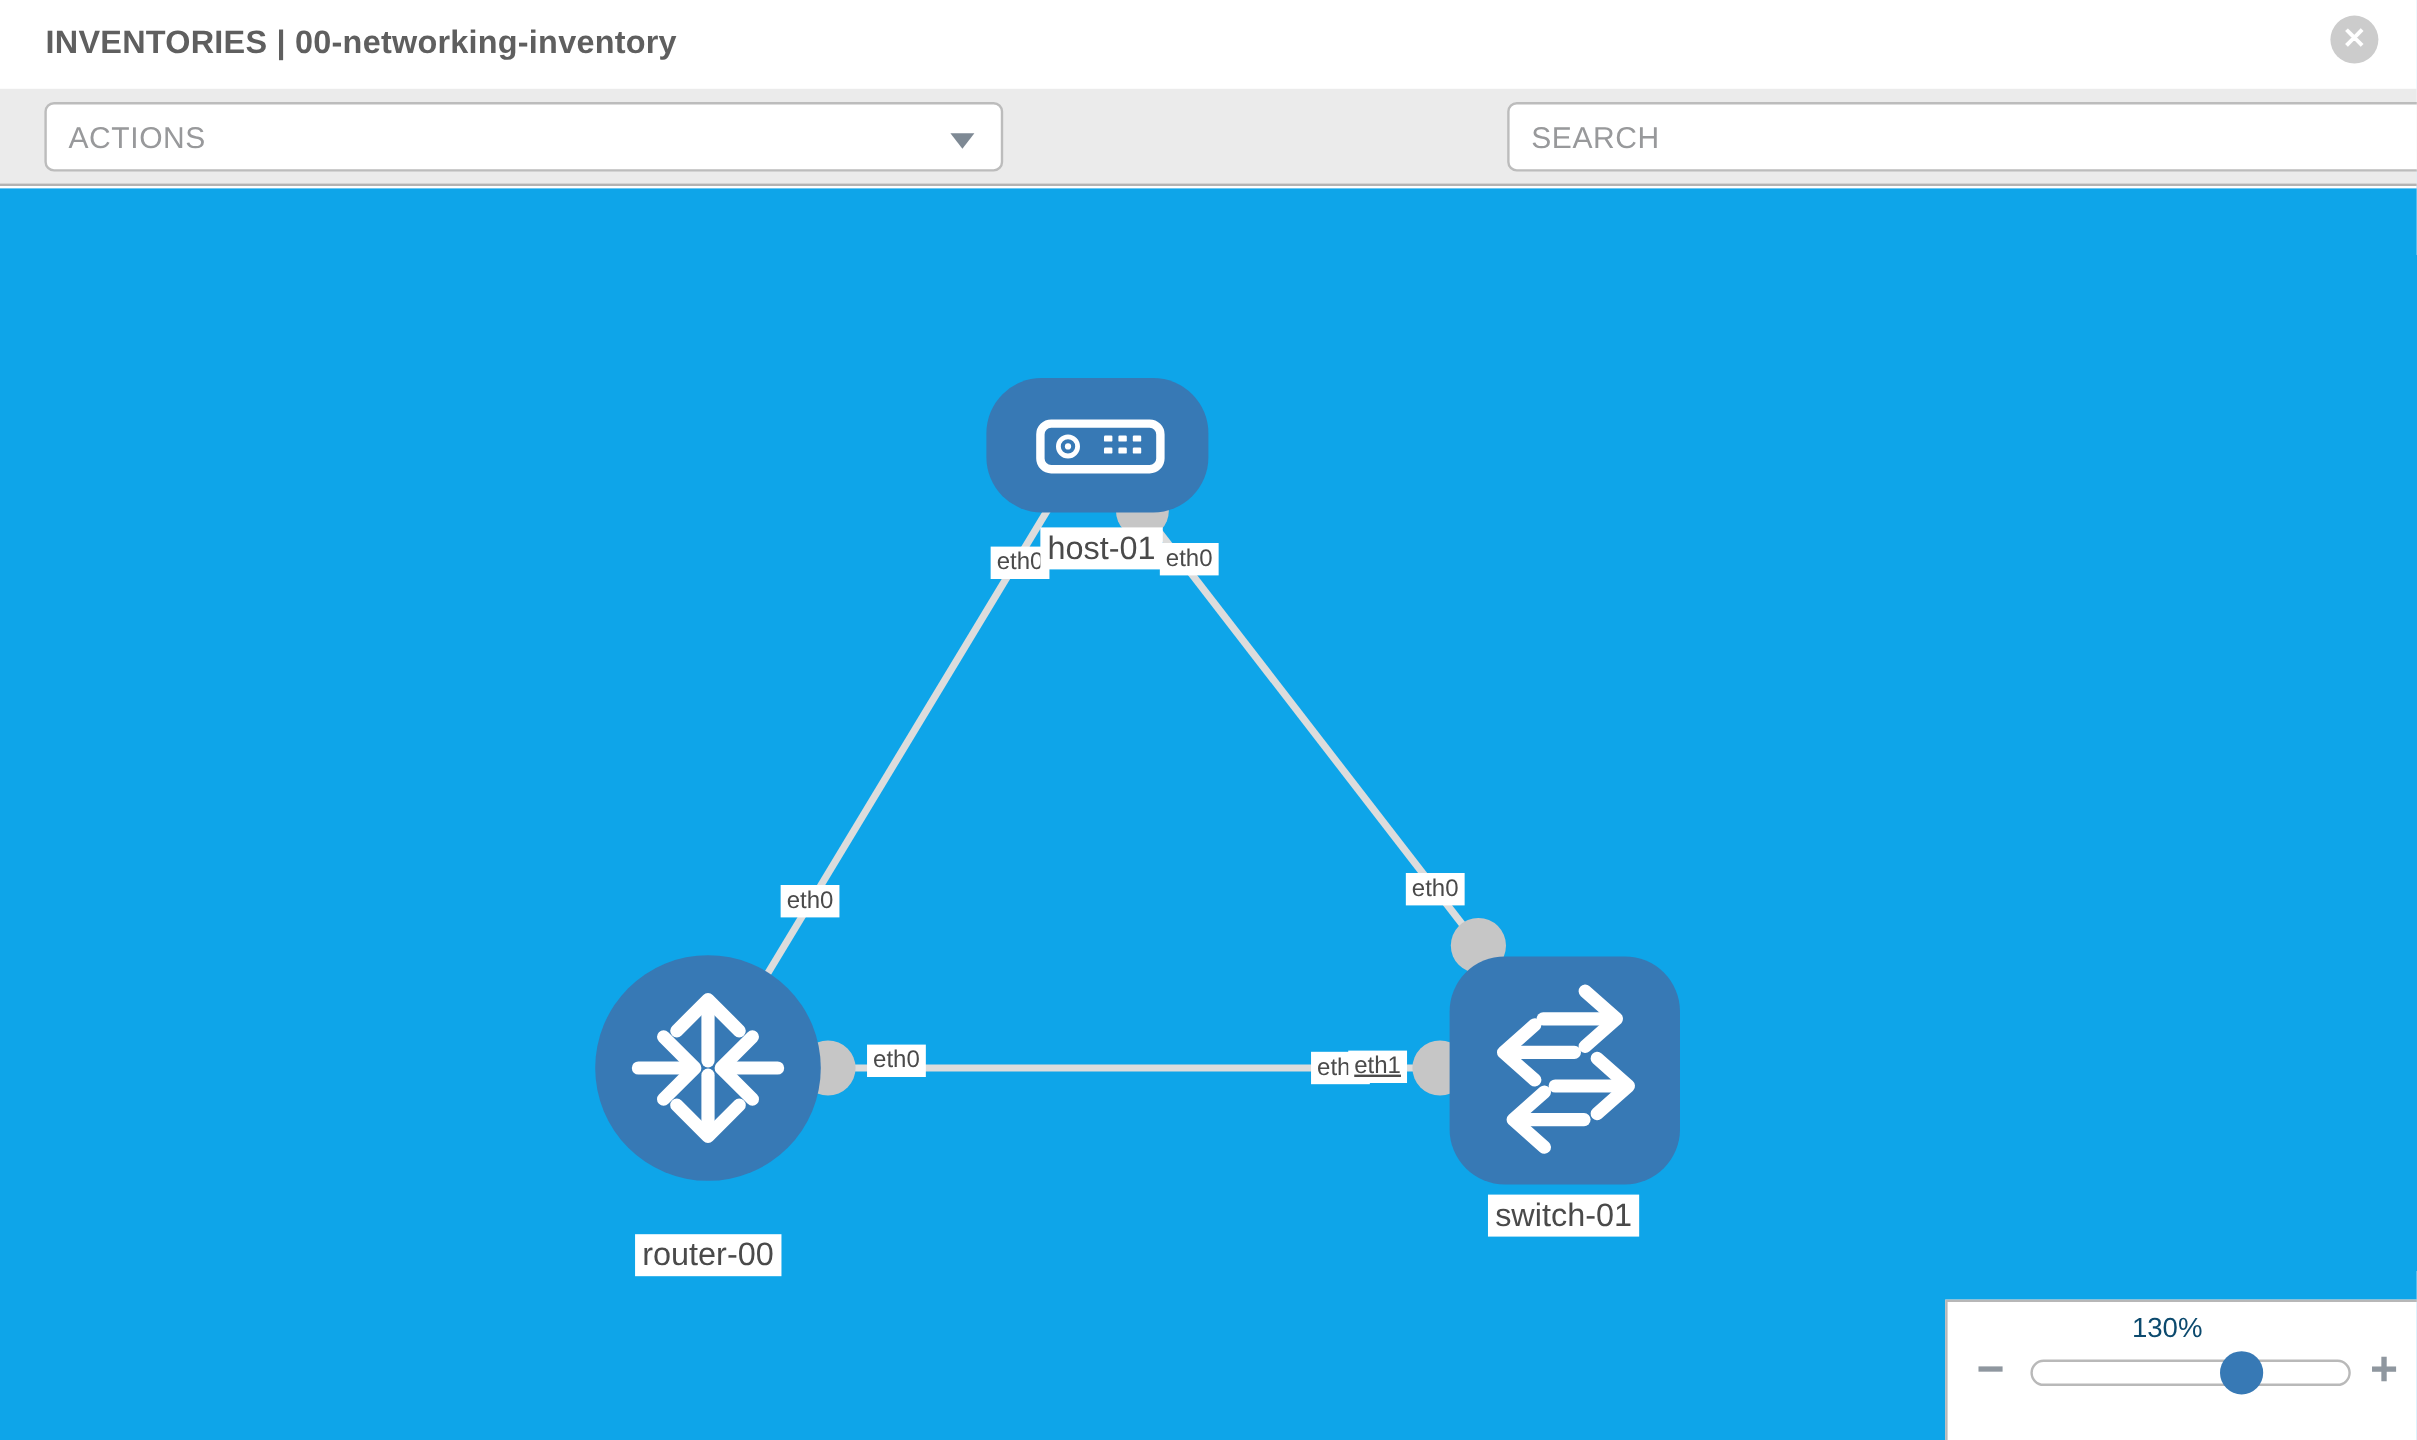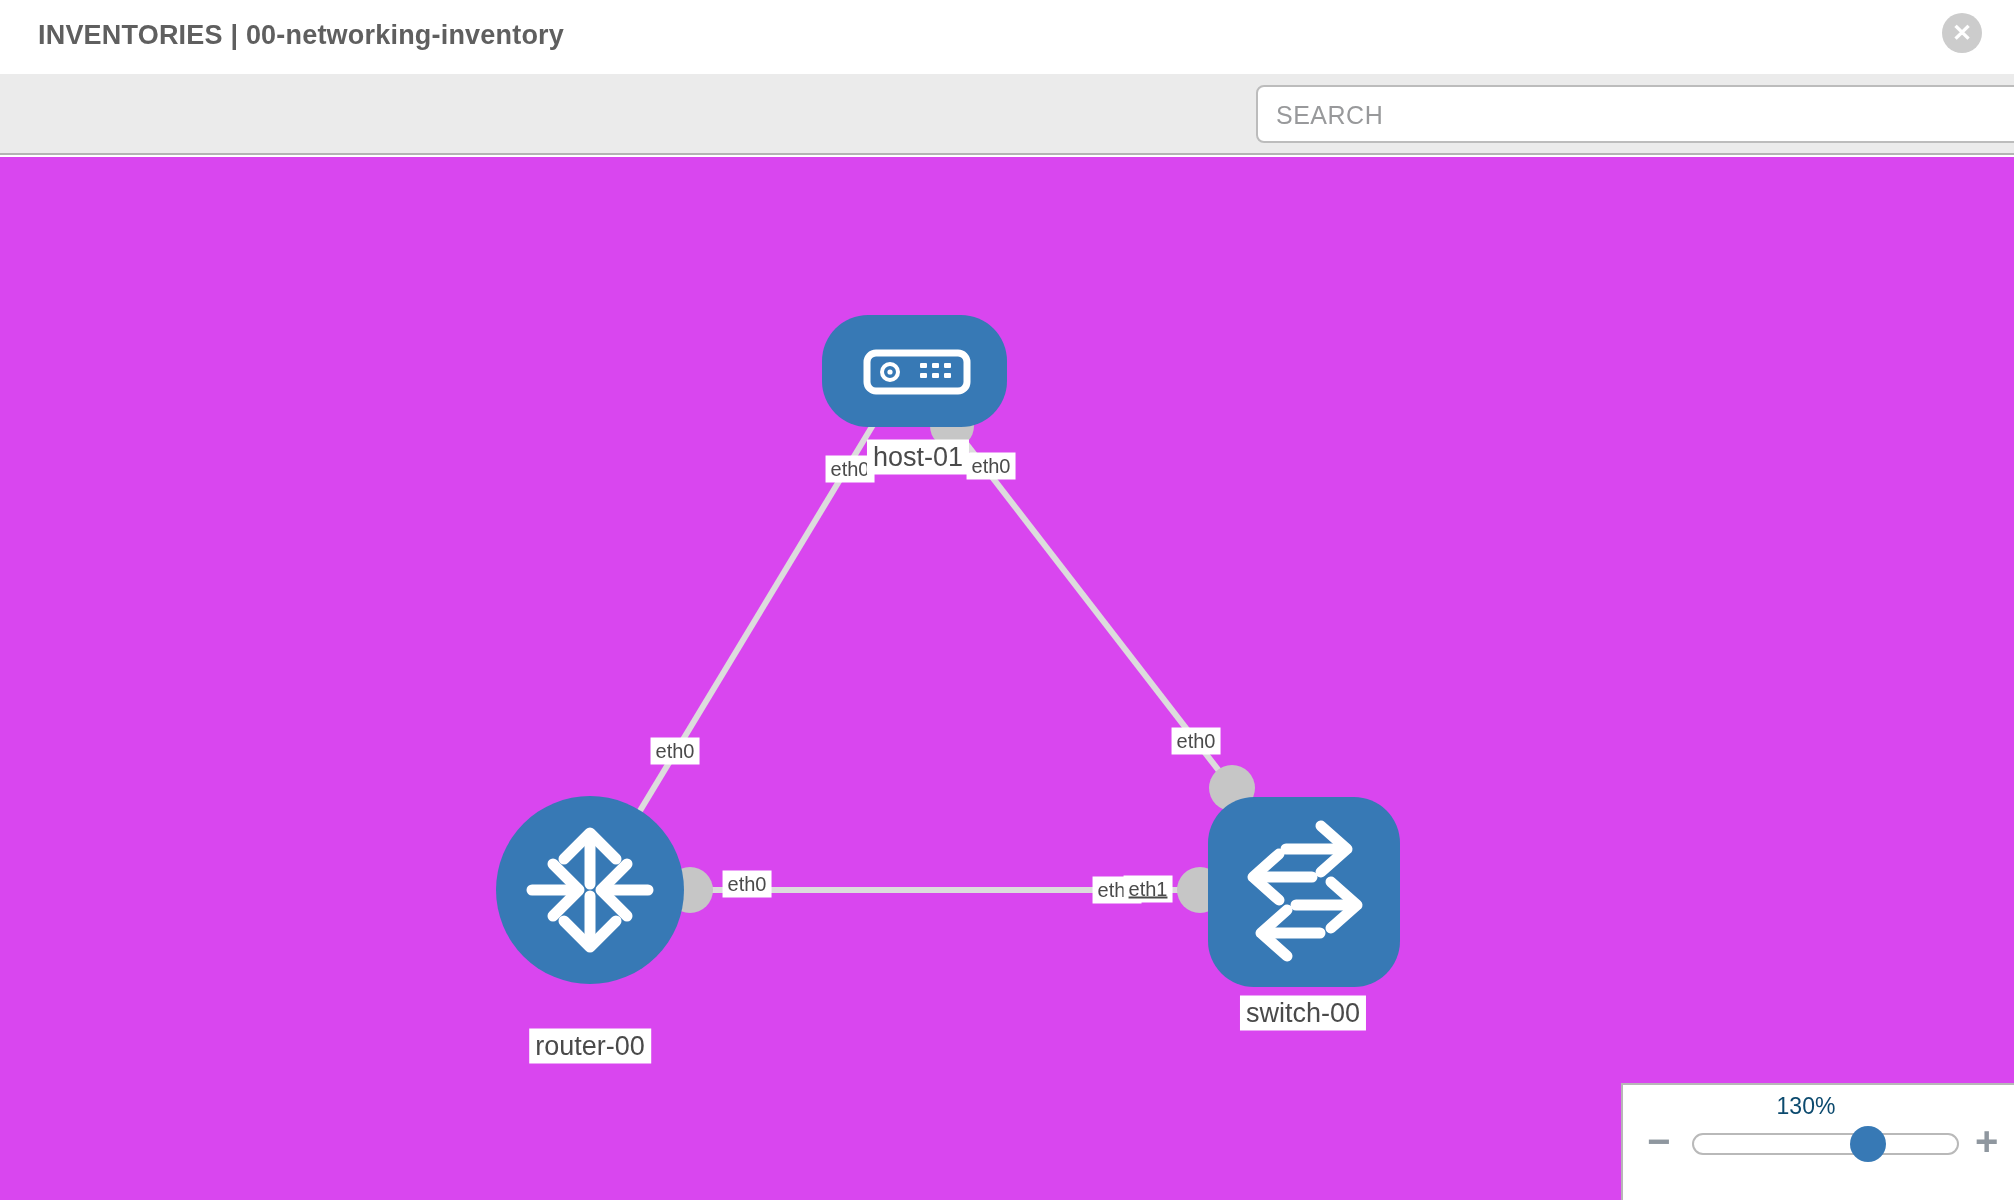--- a/index.html
+++ b/index.html
@@ -40,21 +40,21 @@
     border-top:13px solid #7e8994;
   }
   .actions-dd { left:37px;  width:799px; }
   .search-dd  { left:1240px; width:893px;margin-left:16px; }
   .tool-icon { position:absolute; top:100px; cursor:pointer; }
   .tool-icon svg { display:block; }
 
   
   .canvas {
     position:absolute; left:0; top:157px; width:2014px; height:1043px;
-    background:#d946ef;
+    background:#0ea5e9;
   }
   .topo-svg { position:absolute; left:0; top:0; }
 
   .node-label, .iface-label {
     position:absolute; transform:translate(-50%,-50%);
     background:#ffffff; color:#4a4a4a; white-space:nowrap;
   }
   .node-label { font-size:27px; padding:2px 6px; }
   .iface-label { font-size:20px; padding:2px 5px; }
 
@@ -86,20 +86,24 @@
 <body>
 
 <div class="header">
   <div class="header-title">INVENTORIES | 00-networking-inventory</div>
   <div class="close-btn">
     <span>✕</span>
   </div>
 </div>
 
 <div class="toolbar">
+  <div class="dropdown actions-dd">
+    <span class="dd-label">ACTIONS</span>
+    <span class="dd-caret"></span>
+  </div>
 
   <div class="tool-icon" style="left:1050px;">
     <svg width="34" height="34" viewBox="0 0 34 34">
       <line x1="7" y1="27" x2="19" y2="15" stroke="#8b939e" stroke-width="6" stroke-linecap="round"></line>
       <circle cx="23.5" cy="10.5" r="7.5" fill="#8b939e"></circle>
       <circle cx="23.5" cy="10.5" r="3.4" fill="#ebebeb"></circle>
       <rect x="24.5" y="-4" width="6" height="12" fill="#ebebeb" transform="rotate(45 23.5 10.5)"></rect>
     </svg>
   </div>
 
@@ -179,21 +183,21 @@
   <div class="iface-label" style="left:850px; top:312px;">eth0</div>
   <div class="iface-label" style="left:991px; top:309px;">eth0</div>
   <div class="iface-label" style="left:675px; top:594px;">eth0</div>
   <div class="iface-label" style="left:747px; top:727px;">eth0</div>
   <div class="iface-label" style="left:1196px; top:584px;">eth0</div>
   <div class="iface-label" style="left:1117px; top:733px;">eth0</div>
   <div class="iface-label" style="left:1148px; top:732px;text-decoration:underline;">eth1</div>
 
   <div class="node-label" style="left:918px; top:300px;">host-01</div>
   <div class="node-label" style="left:590px; top:856px;margin-top:33px;">router-00</div>
-  <div class="node-label" style="left:1303px; top:856px;">switch-00</div>
+  <div class="node-label" style="left:1303px; top:856px;">switch-01</div>
 </div>
 
 <div class="zoom-panel">
   <div class="zoom-value">130%</div>
   <div class="zoom-minus">−</div>
   <div class="zoom-track">
     <div class="zoom-handle"></div>
   </div>
   <div class="zoom-plus">+</div>
 </div>

